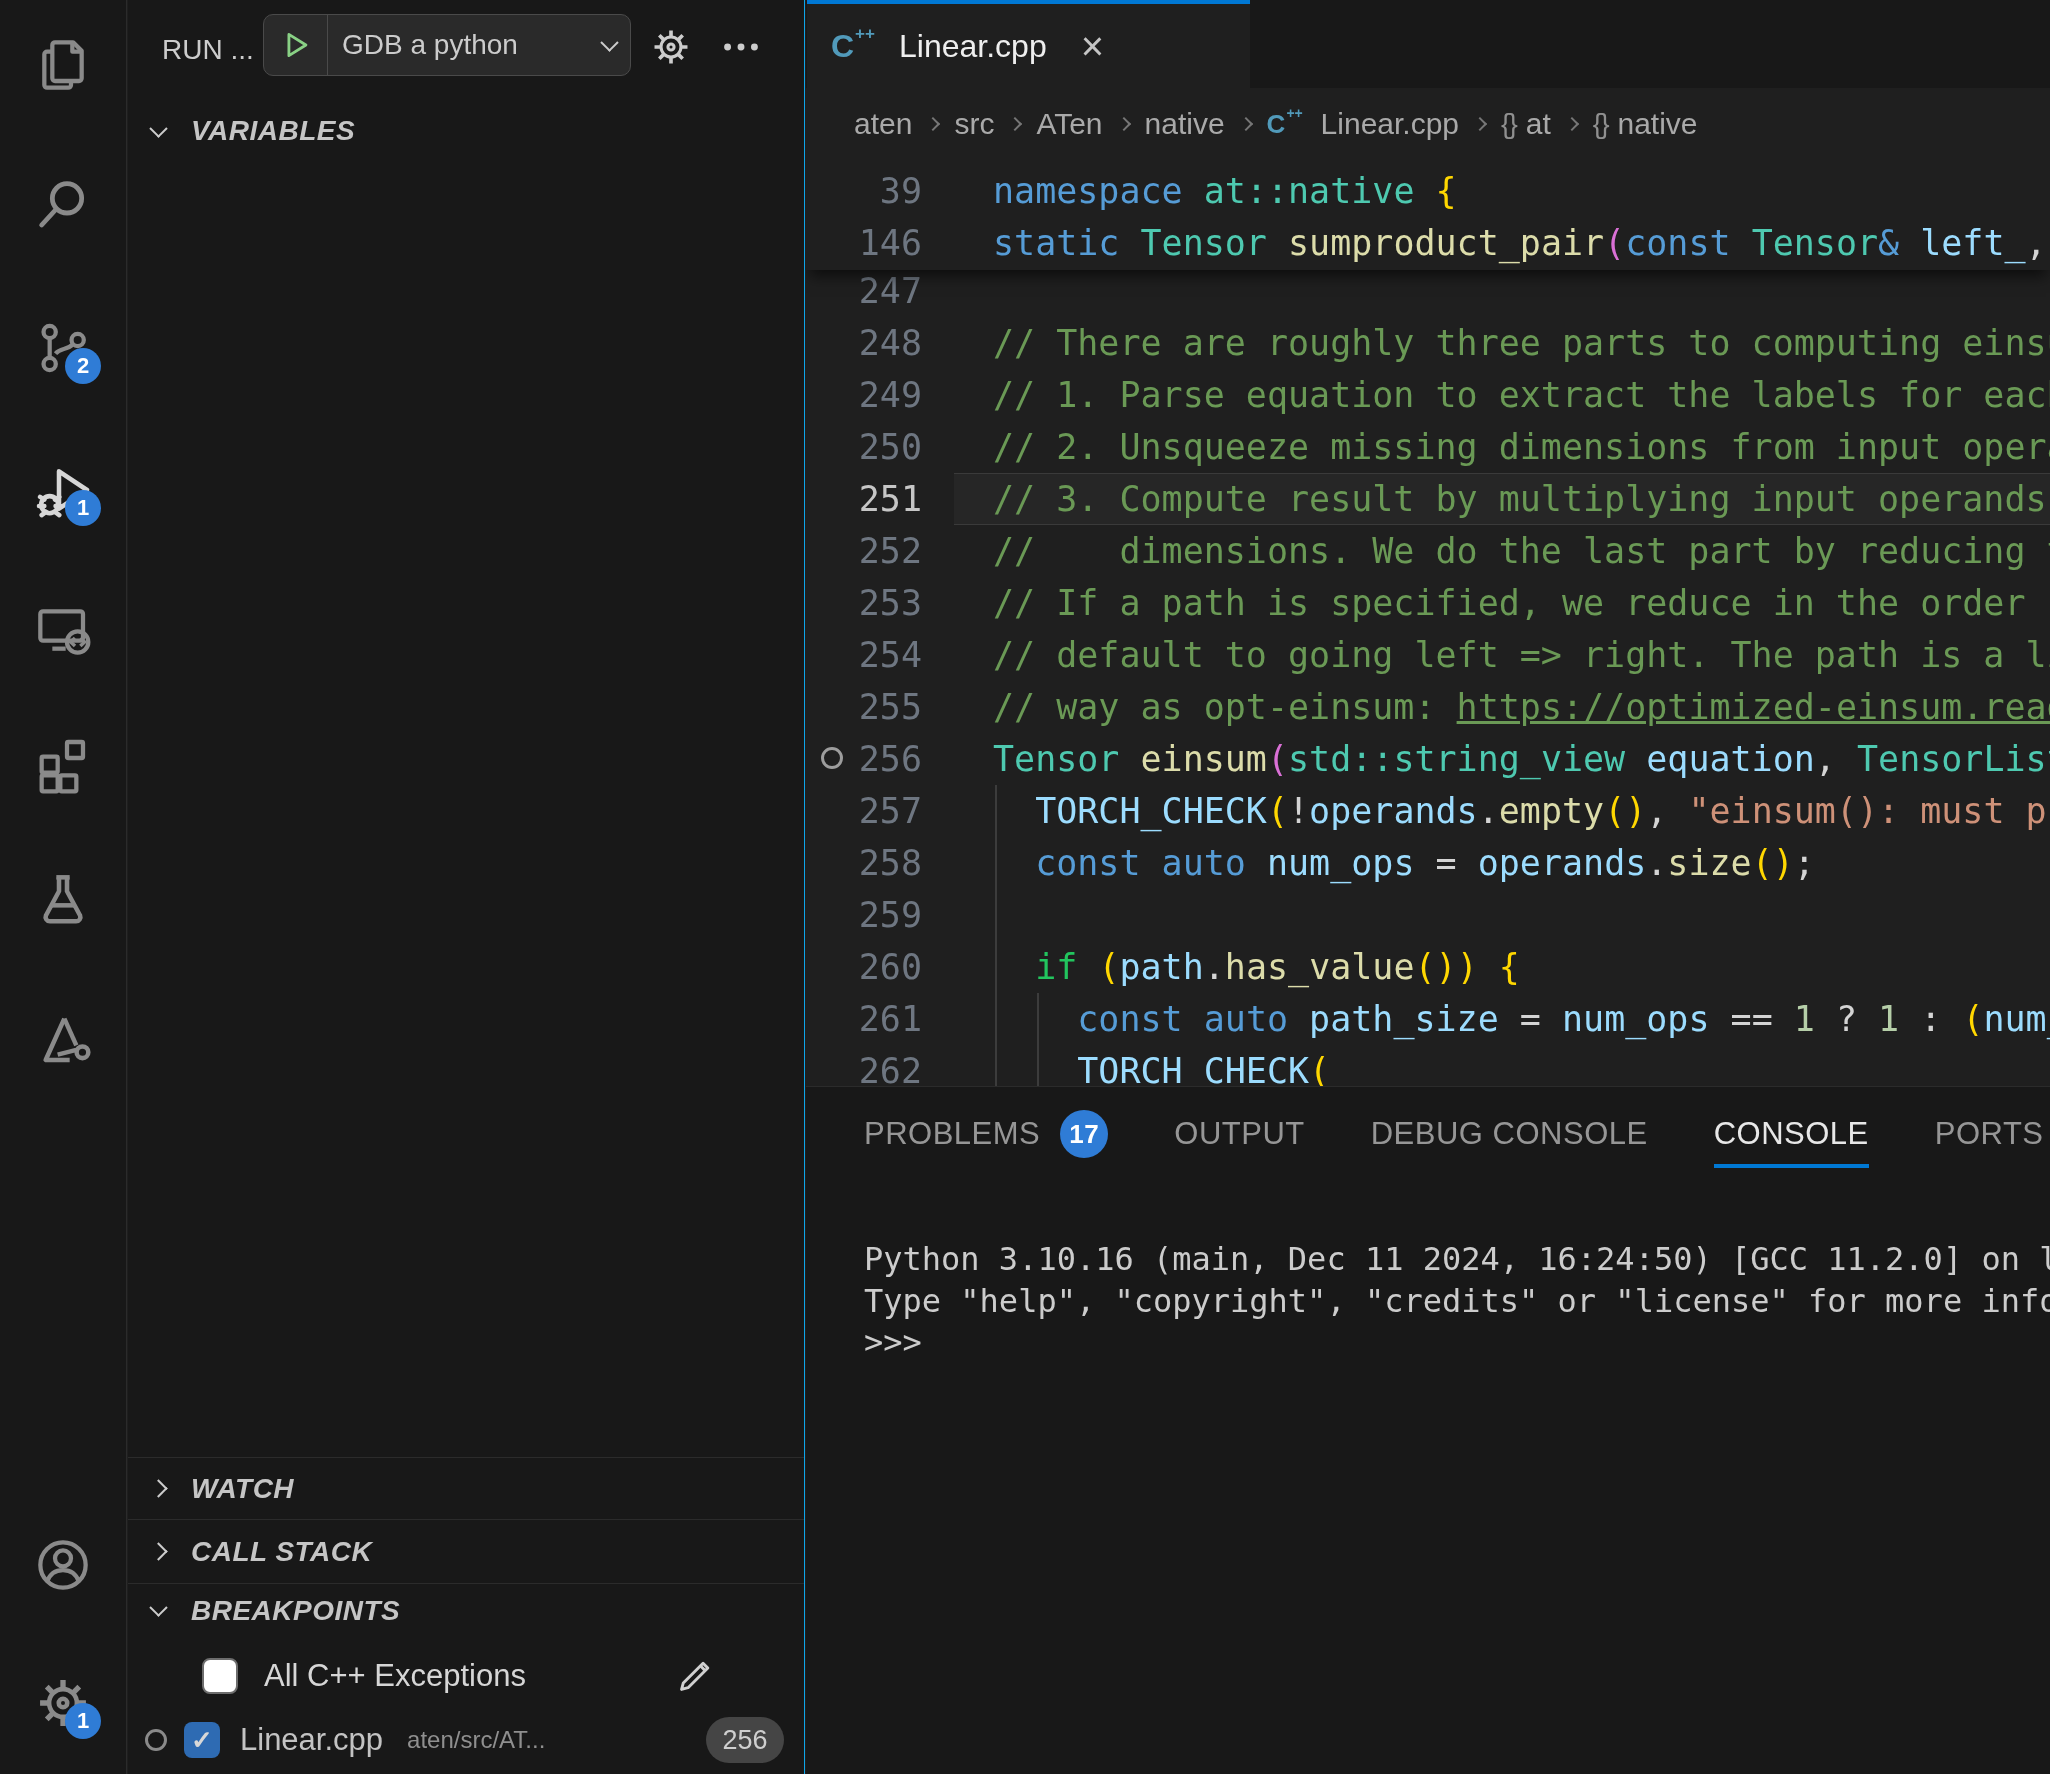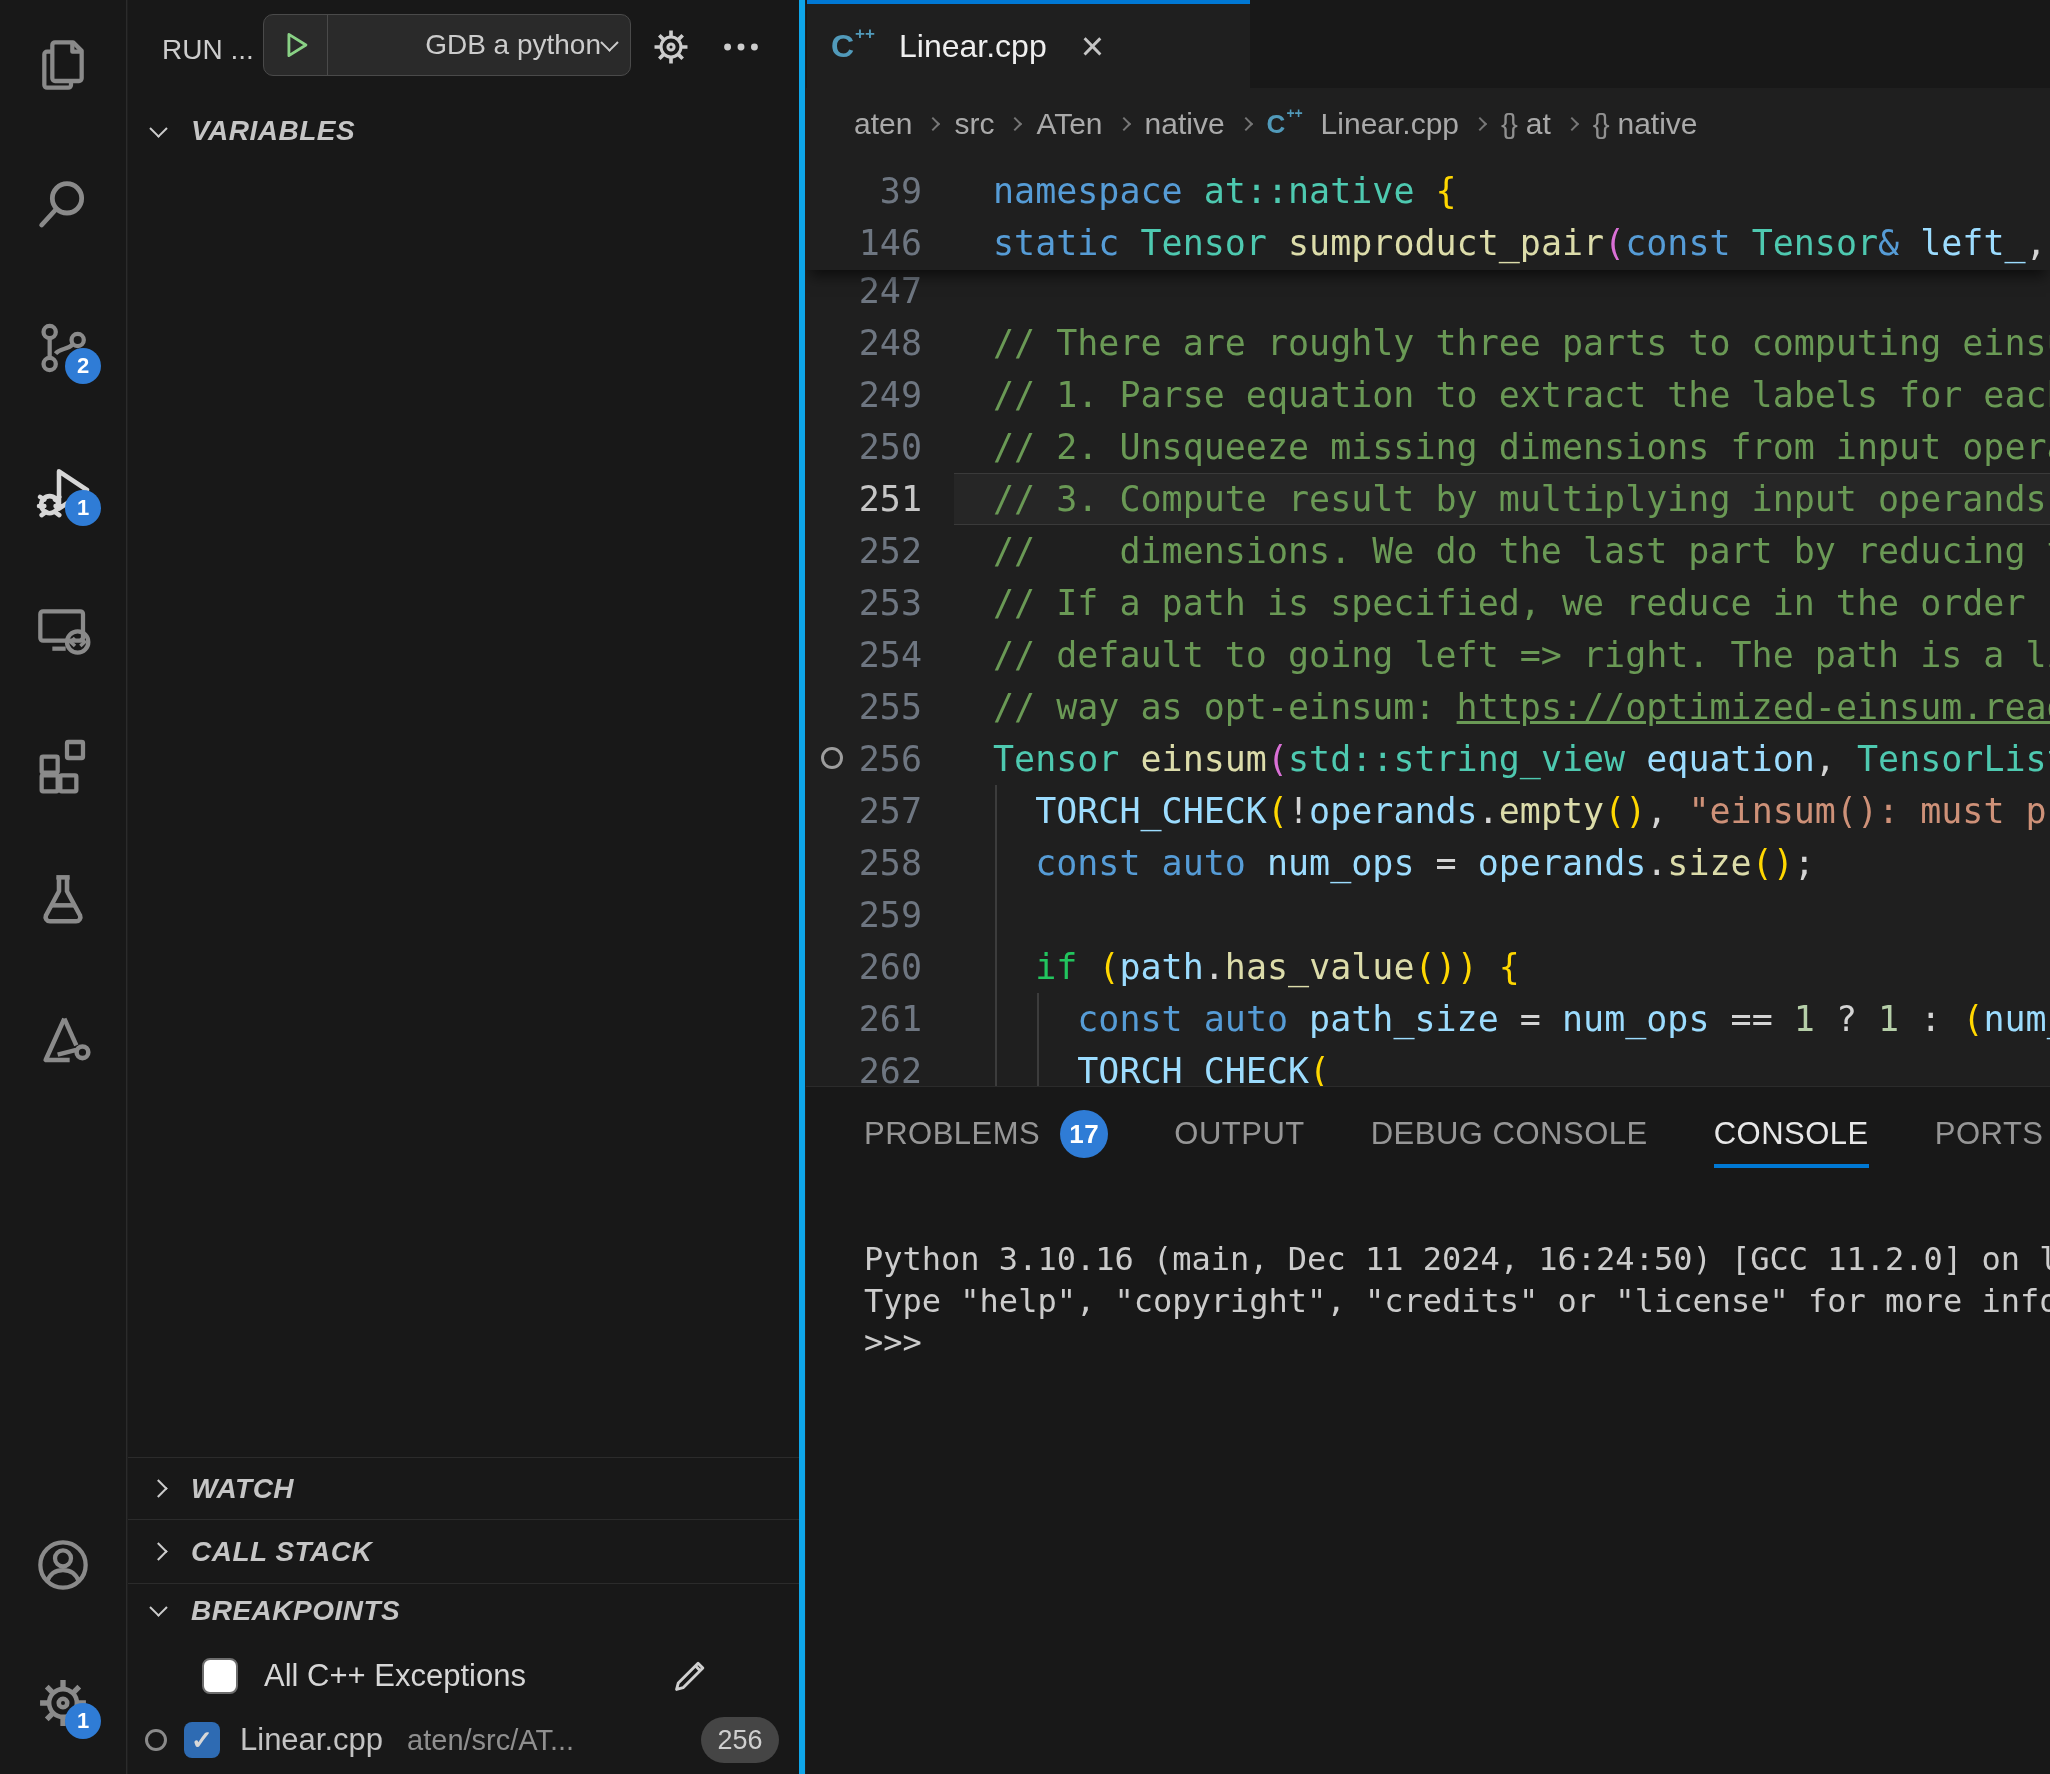--- a/index.html
+++ b/index.html
@@ -12,21 +12,21 @@
   .activitybar { position:absolute; left:0; top:0; width:127px; height:1774px;
     background:#181818; border-right:1px solid #2b2b2b; }
   .act-icon { position:absolute; left:31px; width:64px; height:64px; color:#8a8a8a; }
   .act-icon svg { width:100%; height:100%; }
   .act-icon.active { color:#d7d7d7; }
   .act-badge { position:absolute; right:-6px; bottom:-4px; width:36px; height:36px;
     border-radius:50%; background:#2f7cd6; color:#fff; font-size:22px; font-weight:700;
     display:flex; align-items:center; justify-content:center; }
   
   .sidebar { position:absolute; left:128px; top:0; width:677px; height:1774px;
-    background:#181818; border-right:6px solid #0ea5e9;text-align:right; }
+    background:#181818; border-right:1px solid #0ea5e9; }
   .sb-title { position:absolute; left:34px; top:34px; font-size:28px; color:#cccccc; white-space:nowrap; }
   .dbg-control { position:absolute; left:135px; top:14px; width:368px; height:62px;
     background:#2a2a2a; border:1px solid #4a4a4a; border-radius:10px;
     display:flex; align-items:center; overflow:hidden; }
   .dbg-play { width:64px; height:100%; display:flex; align-items:center; justify-content:center;
     border-right:1px solid #4a4a4a; }
   .dbg-play svg { width:34px; height:34px; }
   .dbg-label { flex:1; padding-left:14px; font-size:28px; color:#cccccc;
     white-space:nowrap; overflow:hidden; }
   .dbg-chevron { margin:0 14px 0 2px; }
@@ -40,21 +40,21 @@
   .section-row .chev { margin-left:24px; }
   .section-label { margin-left:26px; font-size:28px; font-weight:700; color:#c5c5c5; letter-spacing:0.5px;font-style:italic; }
   .divider-top { border-top:1px solid #2b2b2b; }
   
   .bp-row { position:absolute; left:0; right:0; height:58px; display:flex; align-items:center; }
   .cb { width:36px; height:36px; border-radius:8px; flex:none; }
   .cb.unchecked { background:#ffffff; border:2px solid #6d6d6d; }
   .cb.checked { background:#2e6bb3; display:flex; align-items:center; justify-content:center; }
   .cb.checked::after { content:"✓"; color:#d8d8d8; font-size:26px; font-weight:700; }
   .bp-label { margin-left:26px; font-size:31px; color:#d6d6d6; white-space:nowrap; }
-  .bp-path { margin-left:24px; font-size:29px; color:#8f8f8f; white-space:nowrap; }
+  .bp-path { margin-left:24px; font-size:24px; color:#8f8f8f; white-space:nowrap; }
   .bp-circle { width:22px; height:22px; border:3.5px solid #8a8a8a; border-radius:50%; flex:none; }
   .bp-line-badge { position:absolute; right:20px; min-width:78px; height:46px; border-radius:24px;
     background:#454545; color:#cfcfcf; font-size:27px; display:flex; align-items:center; justify-content:center;
     padding:0 16px; }
   .pencil { position:absolute; right:86px; width:46px; height:46px; color:#d0d0d0; }
   .pencil svg { width:100%; height:100%; }
   
   .editor { position:absolute; left:806px; top:0; width:1244px; height:1086px; background:#1f1f1f; overflow:hidden; }
   .tabstrip { position:absolute; left:0; top:0; right:0; height:88px; background:#181818; }
   .tab { position:absolute; left:1px; top:0; width:443px; height:88px; background:#1f1f1f;

